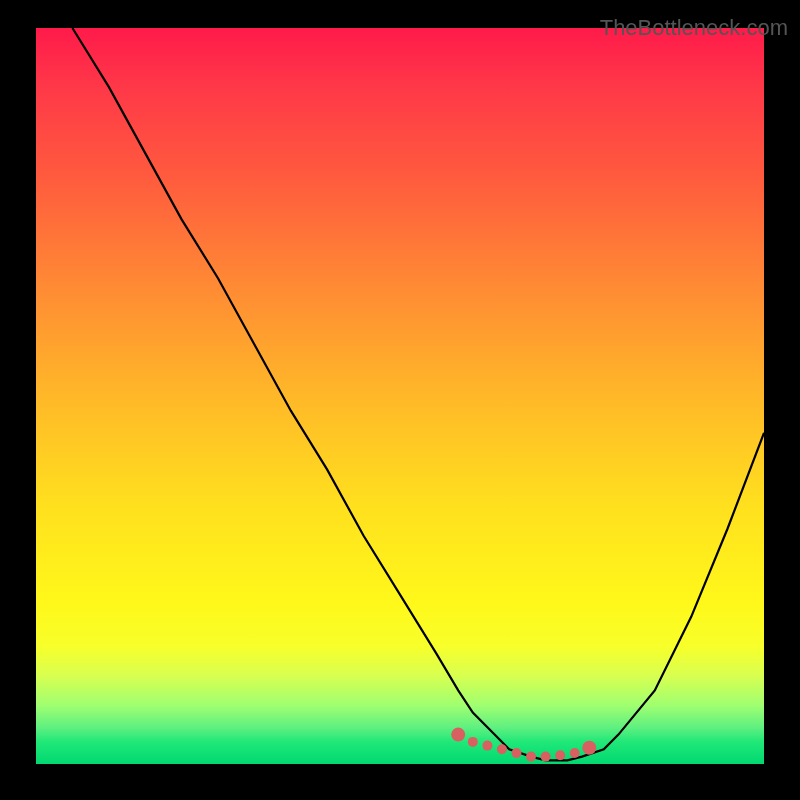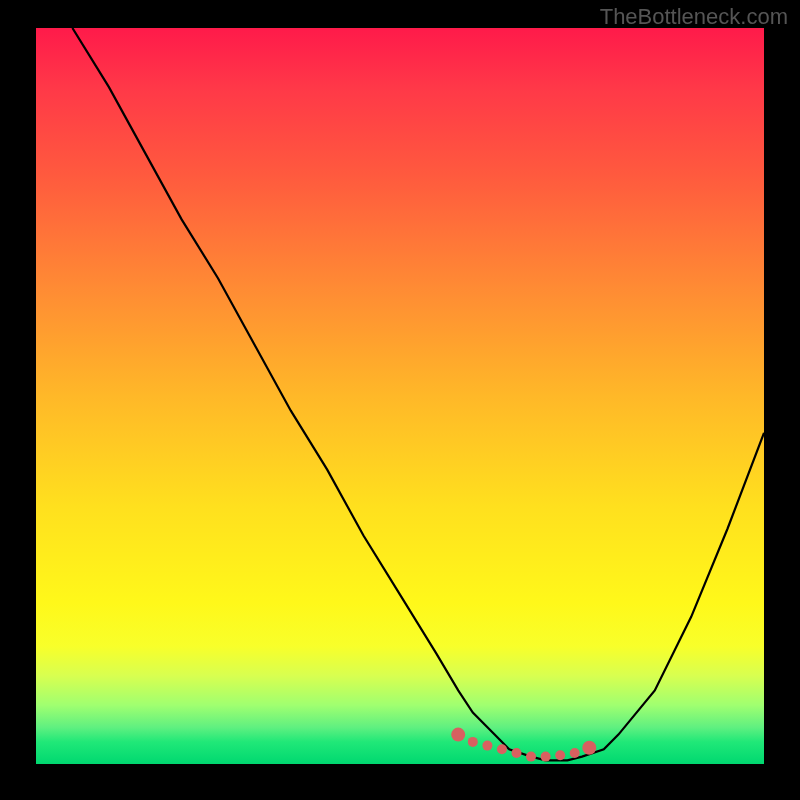--- a/index.html
+++ b/index.html
@@ -6,21 +6,21 @@
   body {
     width: 800px;
     height: 800px;
     background: #000;
     position: relative;
     font-family: Arial, sans-serif;
     overflow: hidden;
   }
   .watermark {
     position: absolute;
-    top: 4px;
+    top: 15px;
     right: 12px;
     color: #555;
     font-size: 22px;
     font-weight: 500;
     z-index: 10;
   }
   .plot-area {
     position: absolute;
     left: 36px;
     top: 28px;

